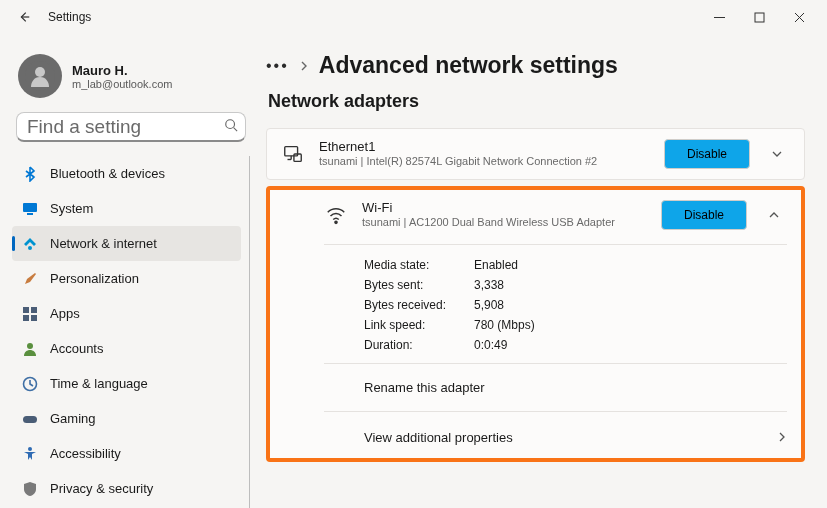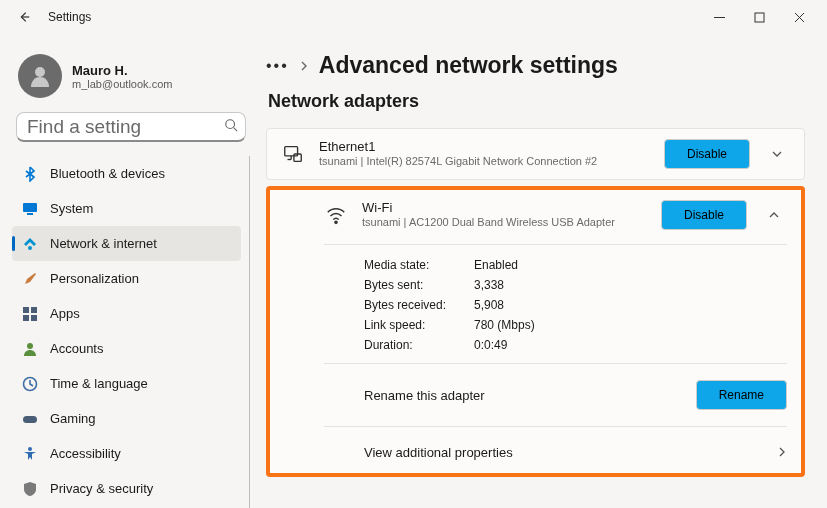--- a/index.html
+++ b/index.html
@@ -287,21 +287,20 @@
             <span class="detail-value">780 (Mbps)</span>
           </div>
         <div class="detail-row">
             <span class="detail-label">Duration:</span>
             <span class="detail-value">0:0:49</span>
           </div>
       </div>
       <div class="hr"></div>
       <div class="action-row">
         <span class="action-label">Rename this adapter</span>
-        <button class="btn">Rename</button>
       </div>
       <div class="hr"></div>
       <div class="link-row">
         <span class="action-label">View additional properties</span>
         <span>
           <svg width="10" height="10" viewBox="0 0 10 10">
               <path d="M3 1 L7 5 L3 9" stroke="#555" stroke-width="1.3" fill="none"></path>
             </svg>
         </span>
       </div>

